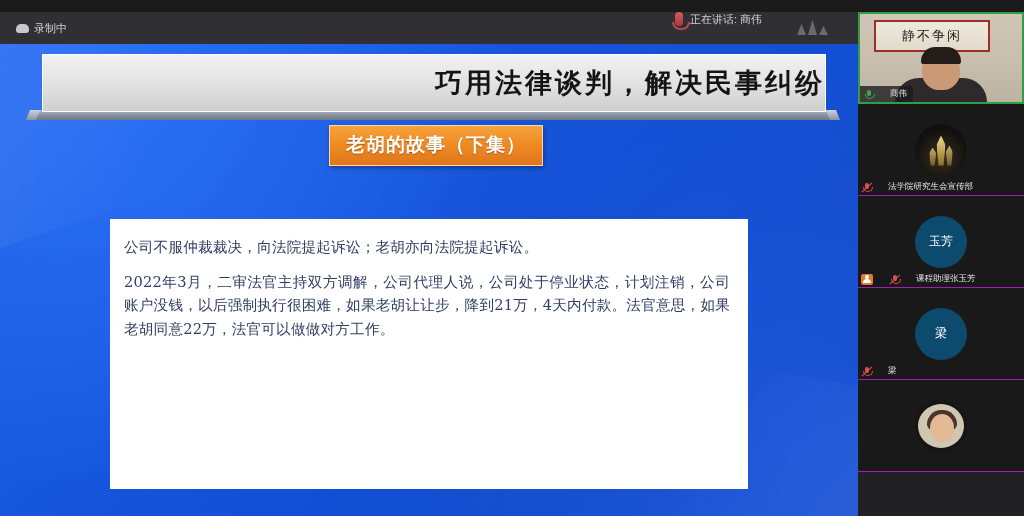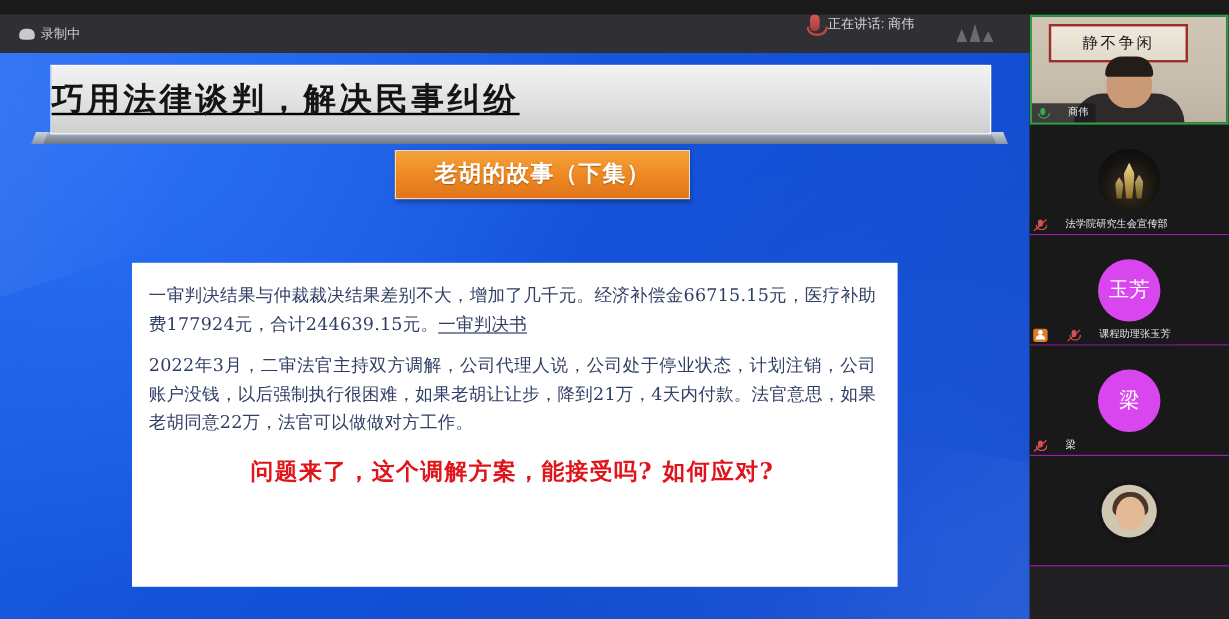--- a/index.html
+++ b/index.html
@@ -100,23 +100,22 @@
     transform: rotate(10deg);
   }
 
   
   .title-plaque {
     position: absolute; left: 42px; top: 10px;
     width: 782px; height: 56px;
     background: linear-gradient(#f2f2f2 0%, #e3e3e3 48%, #cfcfcf 100%);
     border: 1px solid #ffffff;
     box-shadow: 0 1px 0 #9aa6bb;
-    display: flex; align-items: center; justify-content: flex-start;
+    display: flex; align-items: center; justify-content: flex-end;
     z-index: 3;
-    text-decoration: underline;
   }
   .title-plaque .txt {
     font-family: "DejaVu Serif", "Liberation Serif", serif;
     font-size: 27px; font-weight: 700; color: #141414;
     letter-spacing: 3px;
   }
   .plaque-base {
     position: absolute; left: 36px; top: 66px;
     width: 794px; height: 10px;
     background: linear-gradient(#b9bfc9 0%, #8e96a4 45%, #6f7785 100%);
@@ -129,21 +128,21 @@
   }
   .plaque-base:after {
     content:""; position:absolute; right:-8px; top:0; bottom:0; width:10px;
     background: linear-gradient(#cfd4dc, #8b93a1);
     transform: skewX(22deg);
   }
 
   
   .subtitle-box {
     position: absolute; left: 329px; top: 81px;
-    padding: 6px 32px 7px;
+    padding: 6px 16px 7px;
     background: linear-gradient(#f6a33c 0%, #ef8b23 46%, #e0751a 100%);
     border: 1px solid #ffd9a3;
     box-shadow: 1px 2px 4px rgba(0,0,0,.35);
     z-index: 3;
   }
   .subtitle-box .txt {
     font-family: "DejaVu Serif", "Liberation Serif", serif;
     font-size: 19px; font-weight: 700; color: #ffffff;
     letter-spacing: 1px;
     text-shadow: 0 1px 1px rgba(120,60,0,.6);
@@ -203,22 +202,22 @@
     height: 92px;
   }
   .tile-inner {
     position:absolute; inset:0;
     display:flex; align-items:center; justify-content:center;
   }
 
   
   .avatar-circle {
     width: 52px; height: 52px; border-radius: 50%;
-    background: #d946ef;
-    color: #fff; font-size: 17px;
+    background: #0c4a6e;
+    color: #fff; font-size: 12px;
     display:flex; align-items:center; justify-content:center;
     font-family: "DejaVu Sans", sans-serif;
   }
   .avatar-photo {
     width: 52px; height: 52px; border-radius: 50%;
     overflow: hidden; position: relative;
   }
 
   
   .cam {
@@ -382,23 +381,22 @@
       <div class="plaque-base"></div>
       <div class="title-plaque">
         <span class="txt">巧用法律谈判，解决民事纠纷</span>
       </div>
 
       <div class="subtitle-box">
         <span class="txt">老胡的故事（下集）</span>
       </div>
 
       <div class="content-card">
-        <p><span>一审判决结果与仲裁裁决结果差别不大，增加了几千元。经济补偿金66715.15元，医疗补助费177924元，合计244639.15元。</span><a class="doclink">一审判决书</a></p>
+        <p>公司不服仲裁裁决，向法院提起诉讼；老胡亦向法院提起诉讼。</p>
         <p>2022年3月，二审法官主持双方调解，公司代理人说，公司处于停业状态，计划注销，公司账户没钱，以后强制执行很困难，如果老胡让让步，降到21万，4天内付款。法官意思，如果老胡同意22万，法官可以做做对方工作。</p>
-        <p class="q">问题来了，这个调解方案，能接受吗? 如何应对?</p>
       </div>
 
     </div>
   </div>
 
   <div class="filmstrip">
 
     <div class="tile active">
       <div class="tile-inner">
         <div class="cam">

